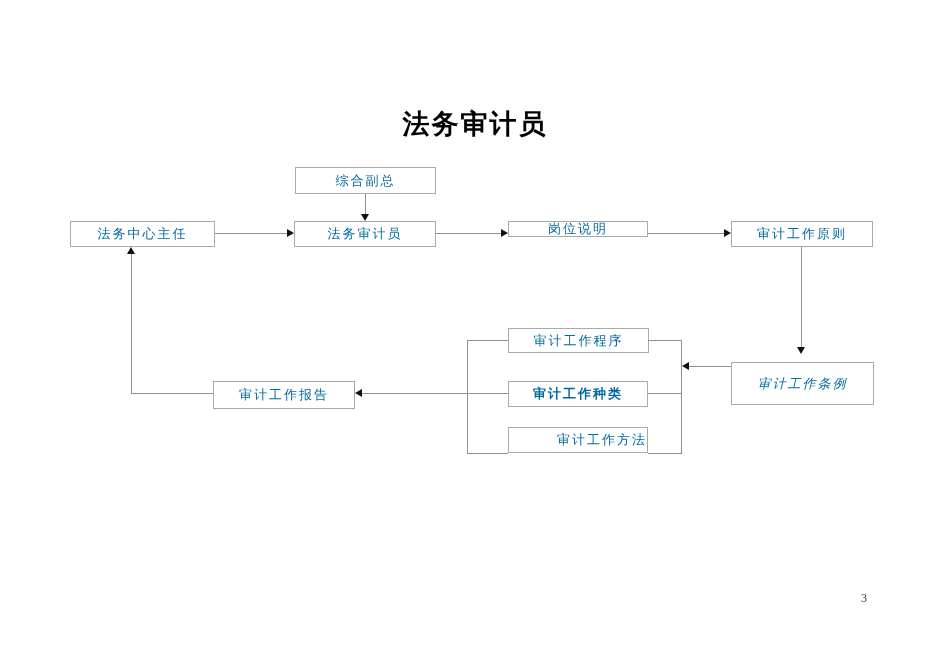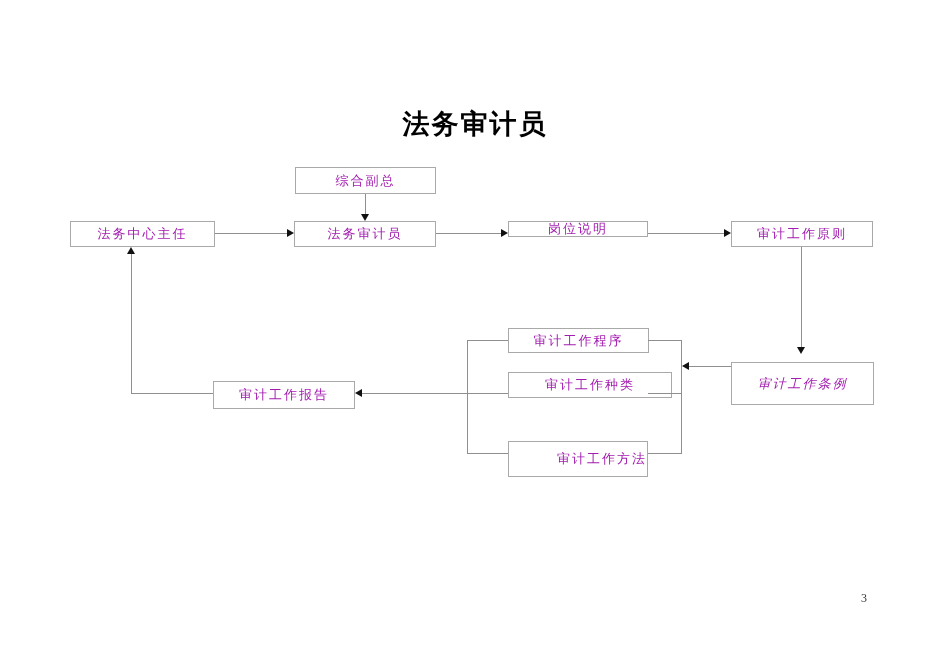--- a/index.html
+++ b/index.html
@@ -27,21 +27,21 @@
   .node {
     position: absolute;
     box-sizing: border-box;
     border: 1px solid #a9a9a9;
     background: #ffffff;
     display: flex;
     align-items: center;
     justify-content: center;
     font-size: 13px;
     letter-spacing: 2px;
-    color: #a21caf;
+    color: #0369a1;
     white-space: nowrap;
   }
   .hl, .vl { position: absolute; background: #8f8f8f; }
   .hl { height: 1px; }
   .vl { width: 1px; }
   .ar { position: absolute; width: 0; height: 0; }
   .ar-right { border-top: 4px solid transparent; border-bottom: 4px solid transparent; border-left: 7px solid #111111; }
   .ar-left  { border-top: 4px solid transparent; border-bottom: 4px solid transparent; border-right: 7px solid #111111; }
   .ar-down  { border-left: 4px solid transparent; border-right: 4px solid transparent; border-top: 7px solid #111111; }
   .ar-up    { border-left: 4px solid transparent; border-right: 4px solid transparent; border-bottom: 7px solid #111111; }
@@ -69,23 +69,23 @@
   <div class="node" style="left:294px; top:221px; width:142px; height:26px;">法务审计员</div>
 
   <div class="node" style="left:508px; top:221px; width:140px; height:16px;">岗位说明</div>
 
   <div class="node" style="left:731px; top:221px; width:142px; height:26px;">审计工作原则</div>
 
   <div class="node" style="left:731px; top:362px; width:143px; height:43px;font-style:italic;">审计工作条例</div>
 
   <div class="node" style="left:508px; top:328px; width:141px; height:25px;">审计工作程序</div>
 
-  <div class="node" style="left:508px; top:372px; width:164px; height:26px;">审计工作种类</div>
+  <div class="node" style="left:508px; top:381px; width:140px; height:26px;font-weight:bold;">审计工作种类</div>
 
-  <div class="node" style="left:508px; top:441px; width:140px; height:36px;padding-left:48px;">审计工作方法</div>
+  <div class="node" style="left:508px; top:427px; width:140px; height:26px;padding-left:48px;">审计工作方法</div>
 
   <div class="node" style="left:213px; top:381px; width:142px; height:28px;">审计工作报告</div>
 
   <div class="vl" style="left:365px; top:194px; height:21px;"></div>
   <div class="ar ar-down" style="left:361px; top:214px;"></div>
 
   <div class="hl" style="left:215px; top:233px; width:72px;"></div>
   <div class="ar ar-right" style="left:287px; top:229px;"></div>
 
   <div class="hl" style="left:436px; top:233px; width:65px;"></div>

